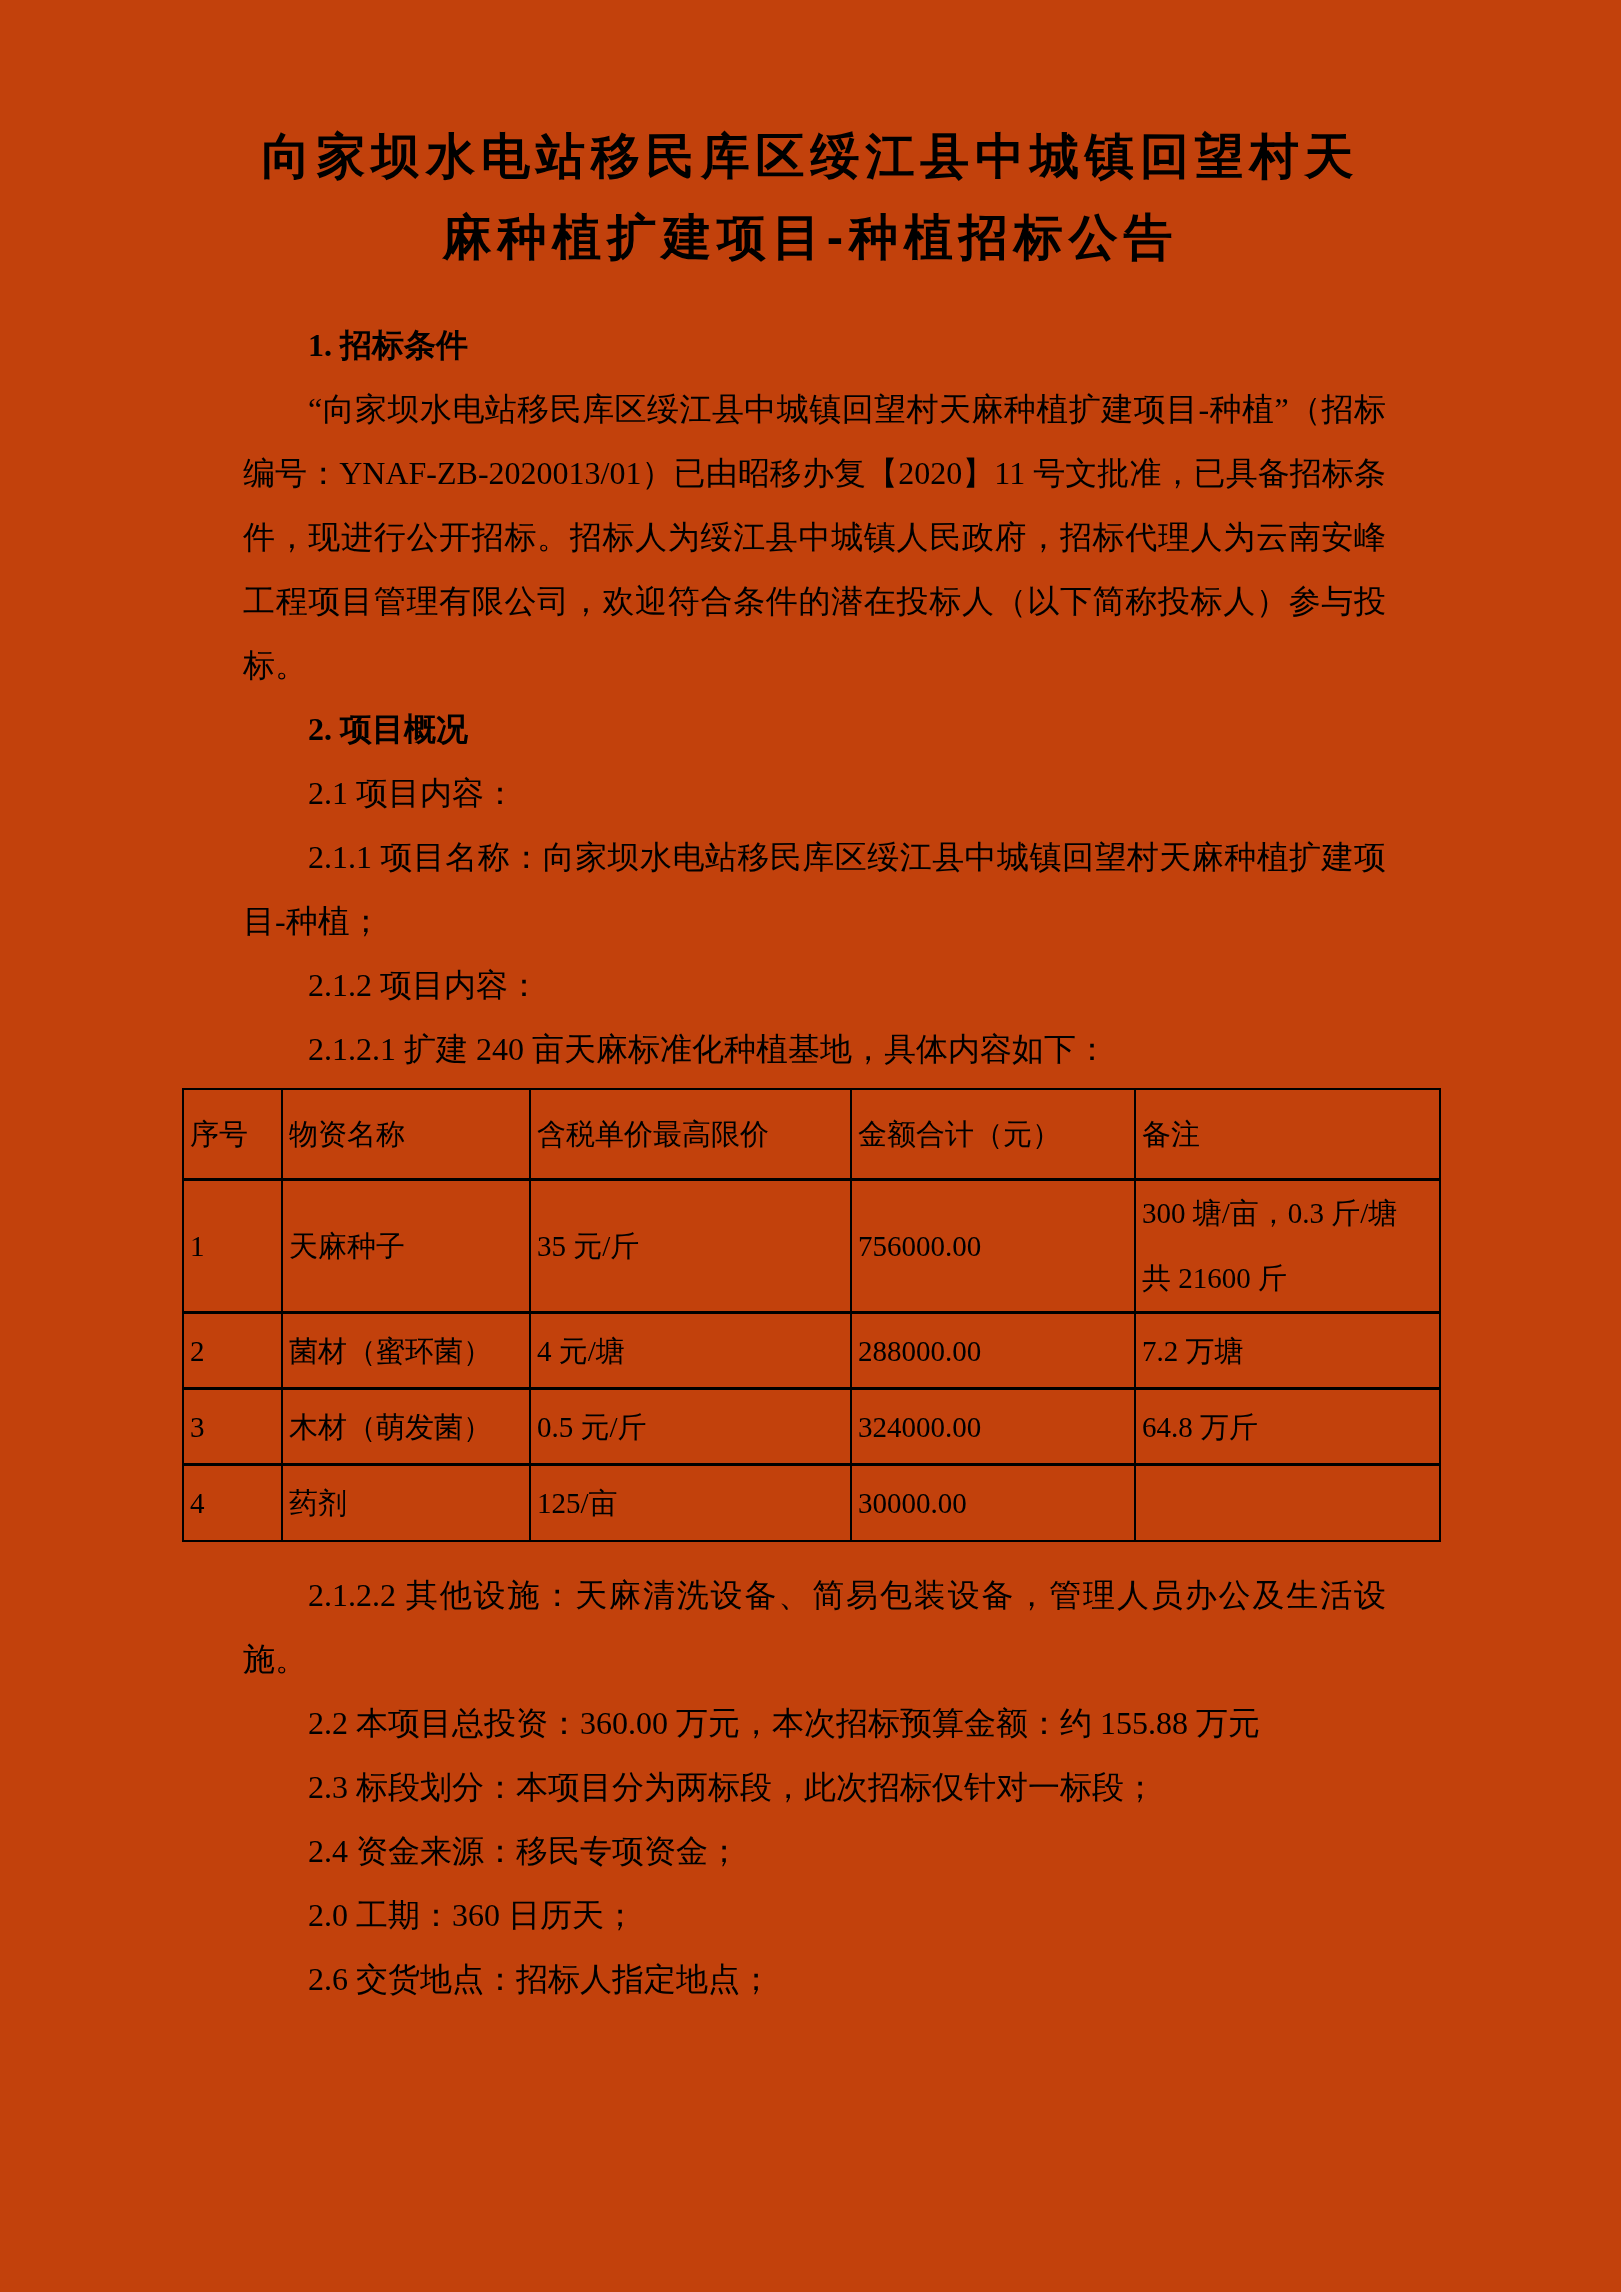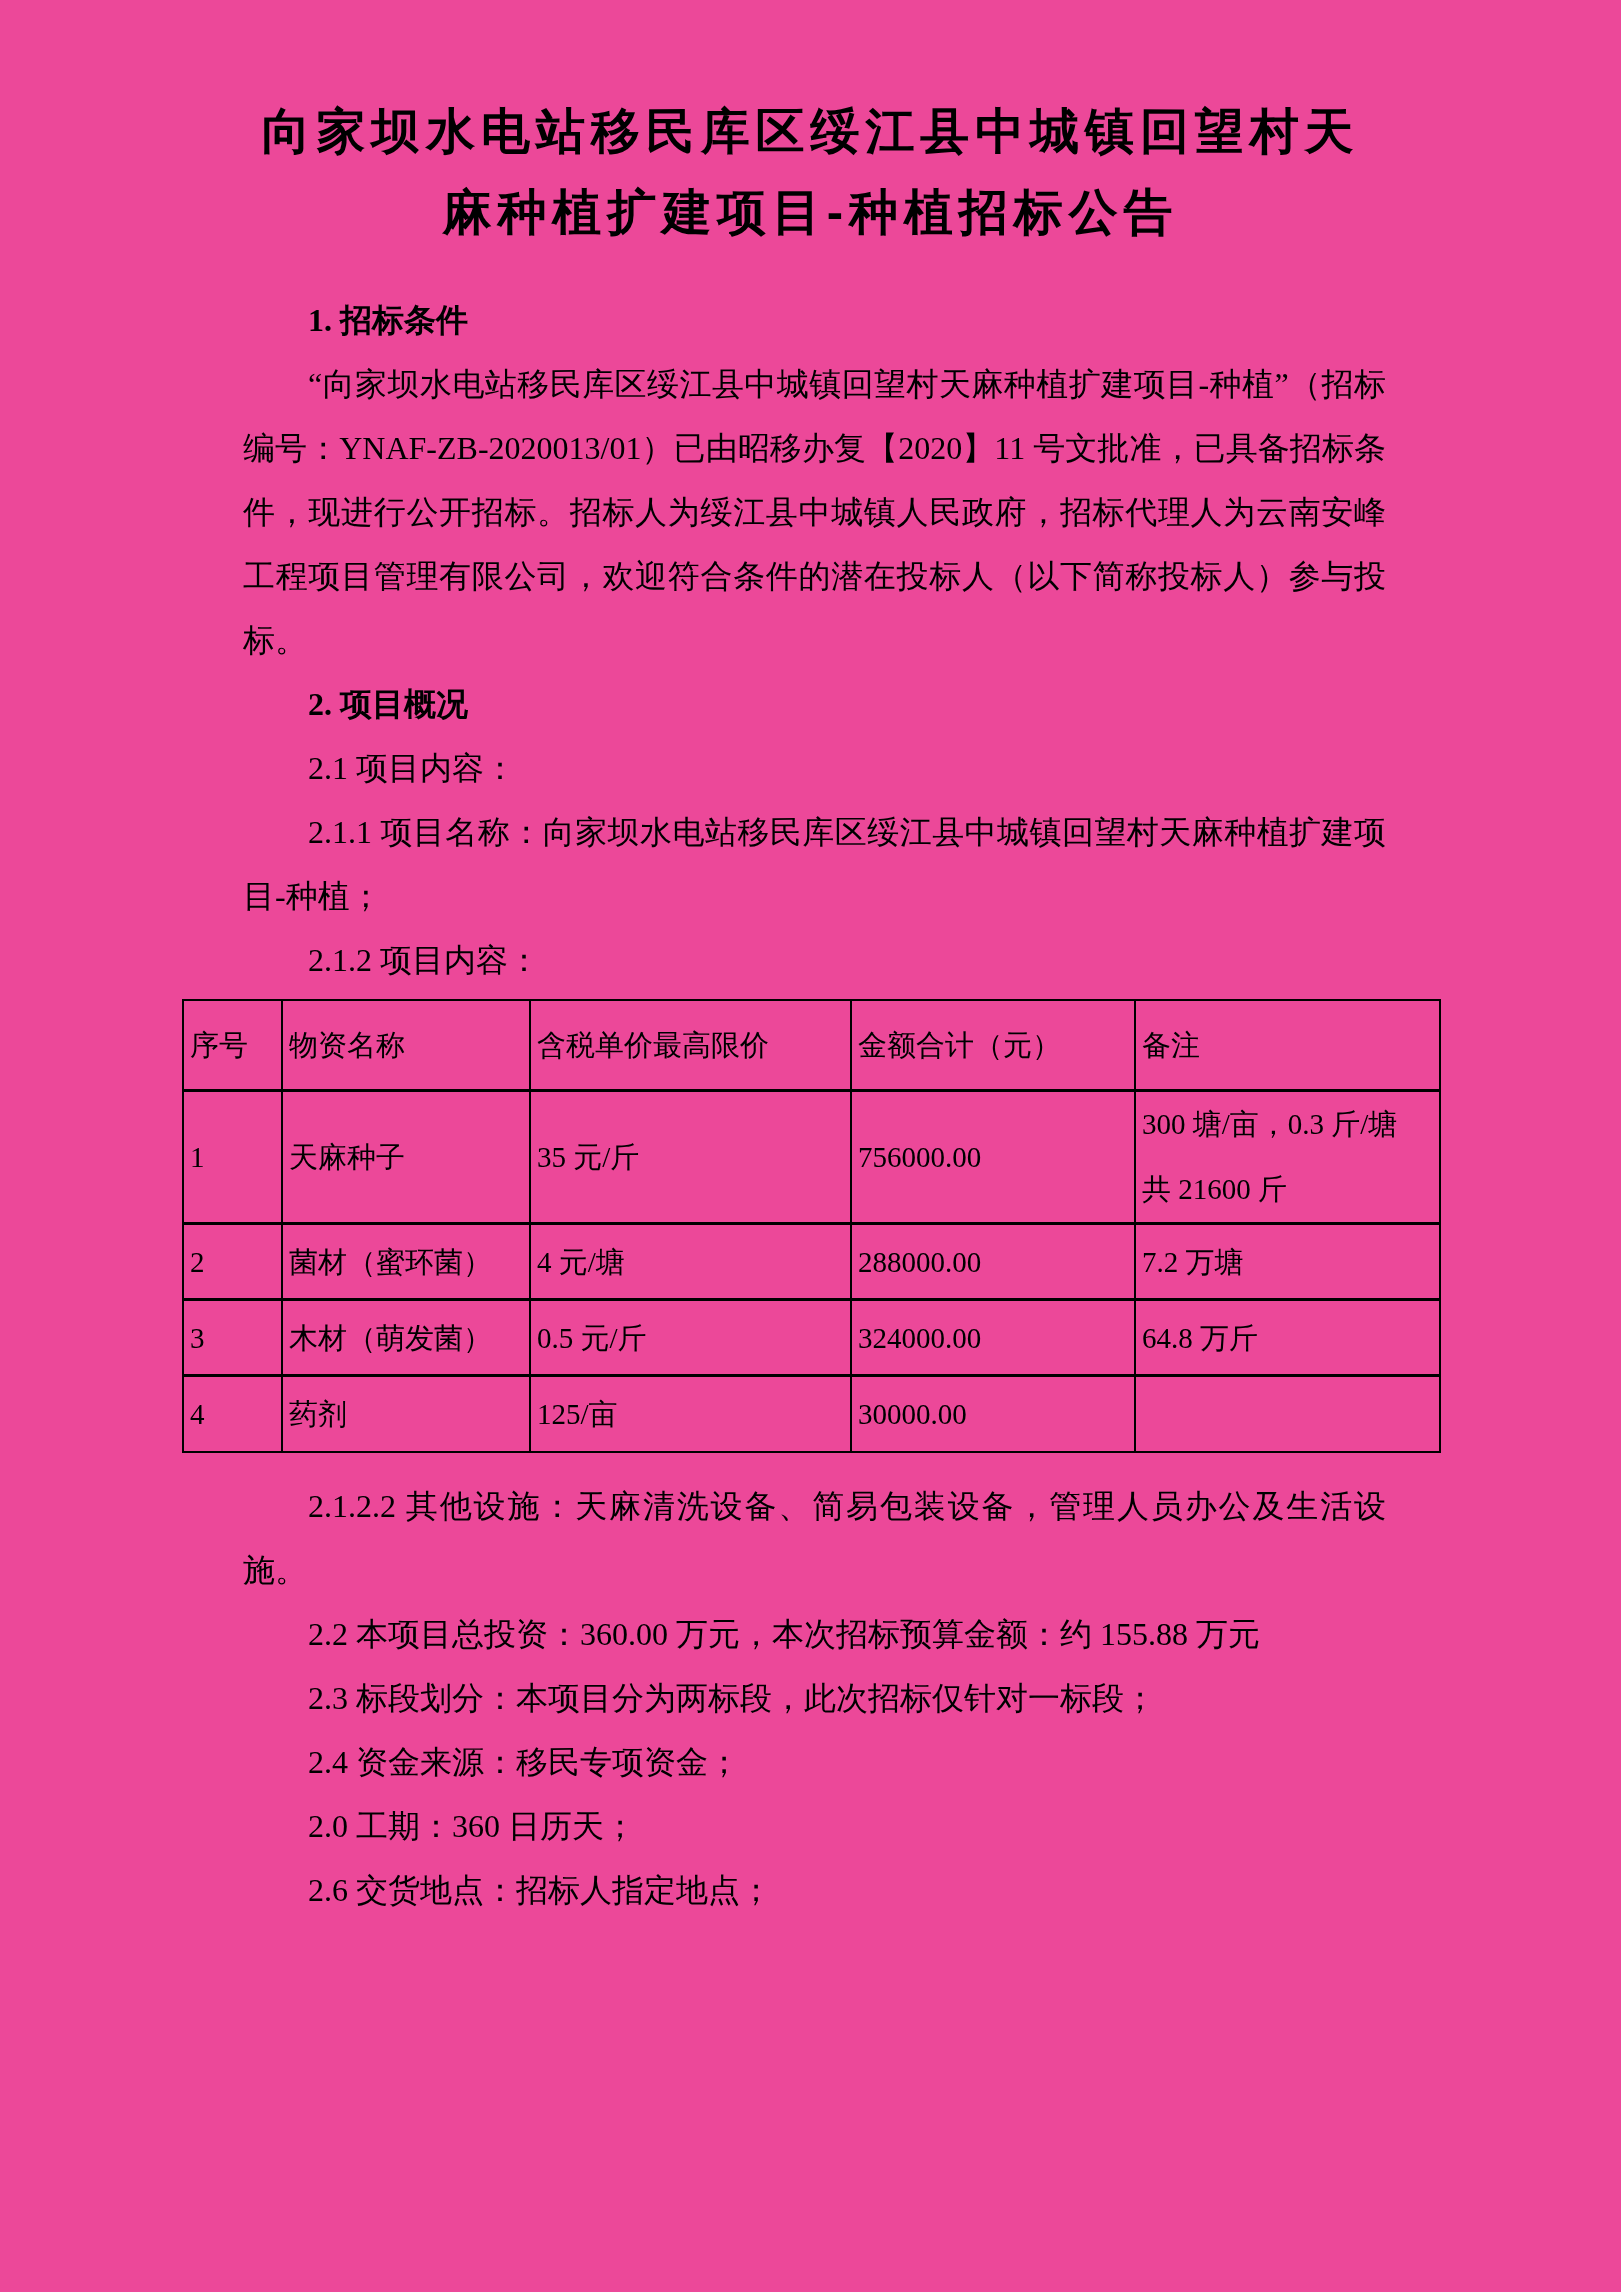--- a/index.html
+++ b/index.html
@@ -1,25 +1,25 @@
 <!DOCTYPE html>
 <html><head>
 <meta charset="utf-8">
 <style>
   html, body { margin: 0; padding: 0; background: #ffffff; }
   .page {
     position: relative;
     width: 1621px;
     height: 2293px;
-    background: #ec4899;
+    background: #c2410c;
     color: #000000;
     font-family: "Liberation Serif", serif;
     overflow: hidden;
     box-sizing: border-box;
-    padding-top: 91px;
+    padding-top: 116px;
   }
   .doc-title {
     text-align: center;
     font-family: "Liberation Sans", sans-serif;
     font-weight: bold;
     font-size: 49px;
     line-height: 81px;
     letter-spacing: 5.9px;
   }
   .body-col {
@@ -71,20 +71,21 @@
 
   <div class="body-col">
 
     <p class="heading">1. 招标条件</p>
     <p>“向家坝水电站移民库区绥江县中城镇回望村天麻种植扩建项目-种植”（招标编号：YNAF-ZB-2020013/01）已由昭移办复【2020】11 号文批准，已具备招标条件，现进行公开招标。招标人为绥江县中城镇人民政府，招标代理人为云南安峰工程项目管理有限公司，欢迎符合条件的潜在投标人（以下简称投标人）参与投标。</p>
 
     <p class="heading">2. 项目概况</p>
     <p>2.1 项目内容：</p>
     <p>2.1.1 项目名称：向家坝水电站移民库区绥江县中城镇回望村天麻种植扩建项目-种植；</p>
     <p>2.1.2 项目内容：</p>
+    <p>2.1.2.1 扩建 240 亩天麻标准化种植基地，具体内容如下：</p>
 
     <table class="materials">
       <colgroup>
         <col style="width:99px">
         <col style="width:248px">
         <col style="width:321px">
         <col style="width:284px">
         <col style="width:305px">
       </colgroup>
       <thead>

